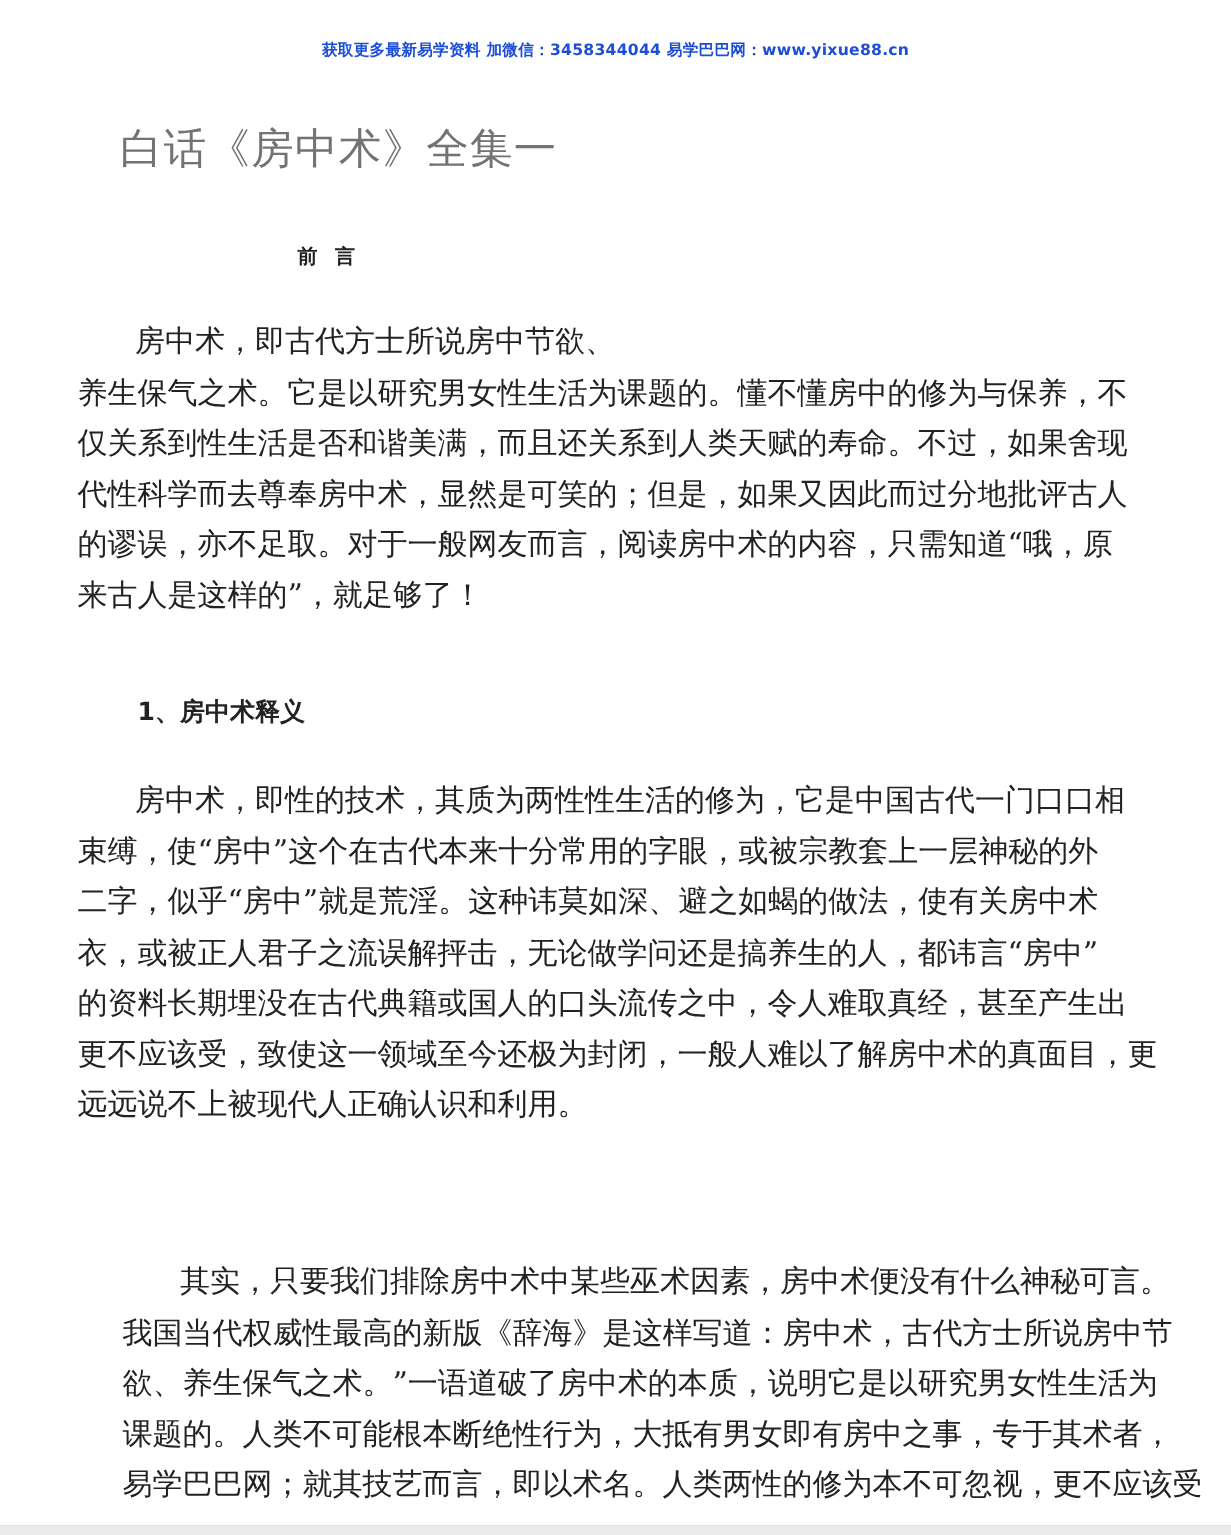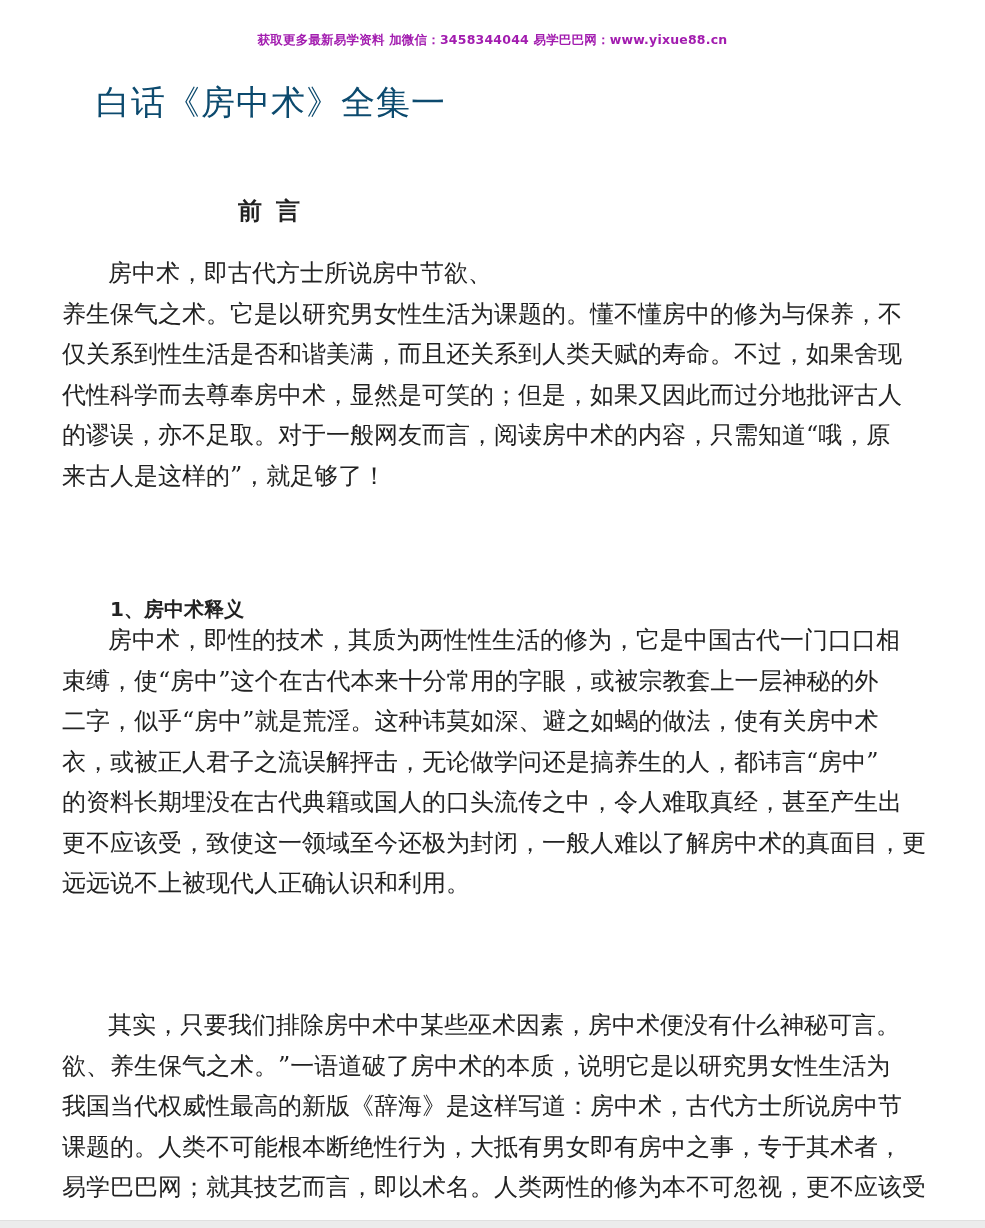--- a/index.html
+++ b/index.html
@@ -31,38 +31,38 @@
     }
     .header-note {
       position: absolute;
       top: 32px;
       left: 0;
       width: 985px;
       text-align: center;
       font-family: "DejaVu Sans", "Liberation Sans", sans-serif;
       font-size: 12.5px;
       font-weight: bold;
-      color: #a21caf;
+      color: #1d4ed8;
       letter-spacing: 0.2px;
     }
     .doc-title {
       position: absolute;
-      top: 80px;
+      top: 96px;
       left: 96px;
       font-family: "DejaVu Sans", "Liberation Sans", sans-serif;
       font-size: 34px;
-      color: #0c4a6e;
+      color: #737373;
       letter-spacing: 1px;
     }
     .preface-heading {
       position: absolute;
       top: 195px;
       left: 238px;
       font-family: "DejaVu Sans", "Liberation Sans", sans-serif;
-      font-size: 24px;
+      font-size: 16px;
       font-weight: bold;
       color: #222;
       letter-spacing: 14px;
     }
     .para {
       position: absolute;
       left: 62px;
       width: 840px;
       font-size: 24px;
       line-height: 40.5px;
@@ -78,21 +78,20 @@
       padding-left: 46px;
     }
     .section-heading {
       position: absolute;
       top: 556px;
       left: 110px;
       font-family: "DejaVu Sans", "Liberation Sans", sans-serif;
       font-size: 20px;
       font-weight: bold;
       color: #222;
-      margin-top: 40px;
     }
   </style>
 </head>
 <body>
 
 <div class="page">
 
   <div class="header-note">获取更多最新易学资料 加微信：3458344044 易学巴巴网：www.yixue88.cn</div>
 
   <div class="doc-title">白话《房中术》全集一</div>
@@ -113,23 +112,23 @@
   <div class="para" style="top:620px;">
     <span class="line indent">房中术，即性的技术，其质为两性性生活的修为，它是中国古代一门口口相</span>
     <span class="line">束缚，使“房中”这个在古代本来十分常用的字眼，或被宗教套上一层神秘的外</span>
     <span class="line">二字，似乎“房中”就是荒淫。这种讳莫如深、避之如蝎的做法，使有关房中术</span>
     <span class="line">衣，或被正人君子之流误解抨击，无论做学问还是搞养生的人，都讳言“房中”</span>
     <span class="line">的资料长期埋没在古代典籍或国人的口头流传之中，令人难取真经，甚至产生出</span>
     <span class="line">更不应该受，致使这一领域至今还极为封闭，一般人难以了解房中术的真面目，更</span>
     <span class="line">远远说不上被现代人正确认识和利用。</span>
   </div>
 
-  <div class="para" style="top:1005px;">
+  <div class="para" style="top:1005px;margin-left:36px;">
     <span class="line indent">其实，只要我们排除房中术中某些巫术因素，房中术便没有什么神秘可言。</span>
+    <span class="line">我国当代权威性最高的新版《辞海》是这样写道：房中术，古代方士所说房中节</span>
     <span class="line">欲、养生保气之术。”一语道破了房中术的本质，说明它是以研究男女性生活为</span>
-    <span class="line">我国当代权威性最高的新版《辞海》是这样写道：房中术，古代方士所说房中节</span>
     <span class="line">课题的。人类不可能根本断绝性行为，大抵有男女即有房中之事，专于其术者，</span>
     <span class="line">易学巴巴网；就其技艺而言，即以术名。人类两性的修为本不可忽视，更不应该受</span>
   </div>
 
 </div>
 
 <div class="bottom-strip"></div>
 
 </body></html>

